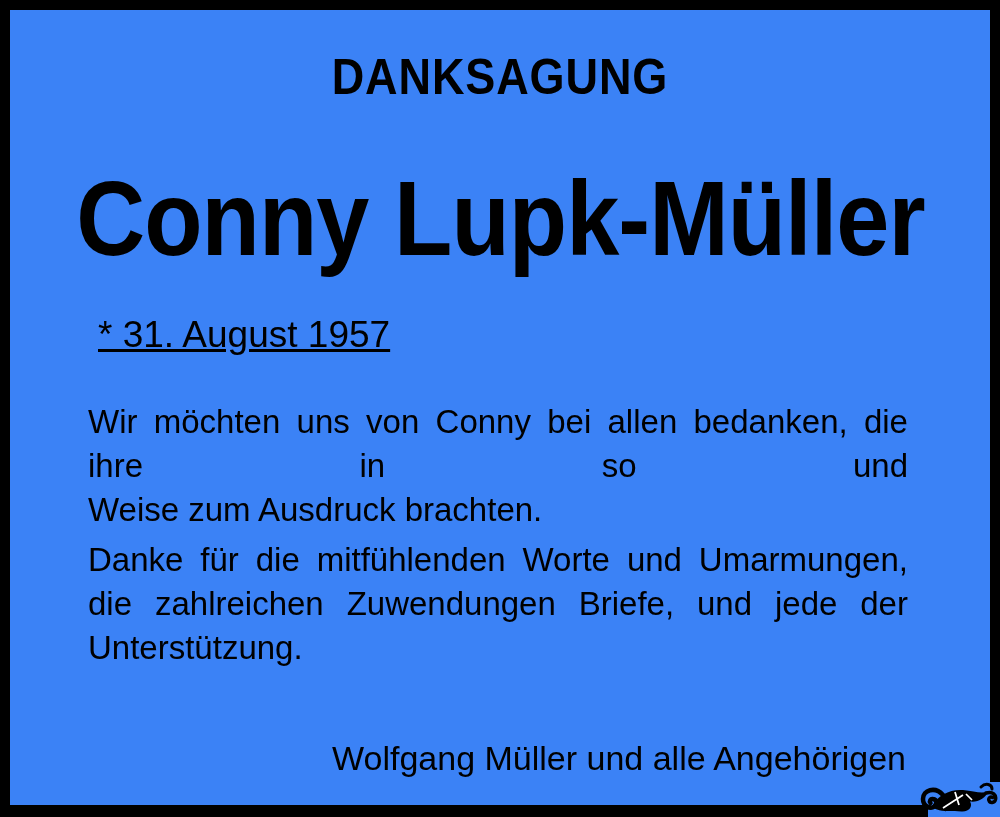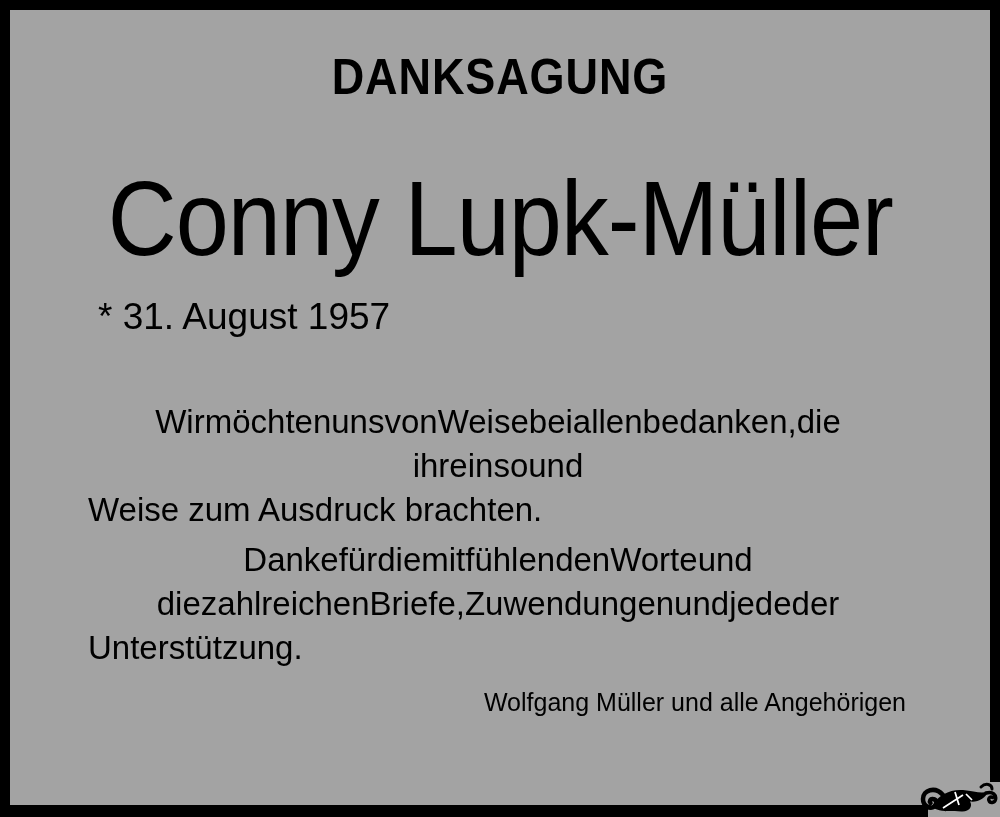--- a/index.html
+++ b/index.html
@@ -1,63 +1,63 @@
 <!DOCTYPE html>
 <html><head>
 <meta charset="utf-8">
 <style>
   html, body { margin: 0; padding: 0; background: #ffffff; }
   .page {
     position: relative;
     width: 1000px;
     height: 817px;
-    background: #a3a3a3;
+    background: #3b82f6;
     color: #000000;
     font-family: "Liberation Sans", sans-serif;
     overflow: hidden;
   }
 
   
   .b-top    { position: absolute; left: 0; top: 0; width: 1000px; height: 10px; background: #000; }
   .b-left   { position: absolute; left: 0; top: 0; width: 10px; height: 817px; background: #000; }
   .b-right  { position: absolute; right: 0; top: 0; width: 10px; height: 782px; background: #000; }
   .b-bottom { position: absolute; left: 0; bottom: 0; width: 928px; height: 12px; background: #000; }
 
   .title {
     position: absolute; top: 52px; left: 0; right: 0;
     text-align: center; font-size: 50px; font-weight: bold; line-height: 50px;
     white-space: nowrap;
   }
   .title .squeeze { display: inline-block; transform: scaleX(0.9); transform-origin: center; letter-spacing: 1px; }
 
   .name {
     position: absolute; top: 159px; left: 0; right: 0;
-    text-align: center; font-size: 106px; font-weight: 400; line-height: 1.12;
+    text-align: center; font-size: 106px; font-weight: 700; line-height: 1.12;
     white-space: nowrap;
   }
   .name .squeeze { display: inline-block; transform: scaleX(0.9); transform-origin: center; letter-spacing: -1px; }
 
   .dates {
-    position: absolute; top: 295px; left: 98px; right: 89px;
+    position: absolute; top: 313px; left: 98px; right: 89px;
     display: flex; 
-    font-size: 37px; line-height: 44px; white-space: nowrap;
+    font-size: 37px; line-height: 44px; white-space: nowrap; text-decoration: underline;
   }
 
   .para {
     position: absolute; left: 88px; width: 820px;
     font-size: 33px;
   }
   .para .line { height: 44px; line-height: 44px; white-space: nowrap; }
-  .para .line.just { display: flex; justify-content: center; }
+  .para .line.just { display: flex; justify-content: space-between; }
   .para-1 { top: 400px; }
   .para-2 { top: 538px; }
 
   .signature {
-    position: absolute; top: 680px; right: 94px;
-    font-size: 25px; line-height: 44px; white-space: nowrap;
+    position: absolute; top: 736px; right: 94px;
+    font-size: 34px; line-height: 44px; white-space: nowrap;
   }
 
   .ornament {
     position: absolute; right: 2px; bottom: 2px;
     width: 78px; height: 34px;
   }
   .ornament svg { display: block; width: 100%; height: 100%; }
 </style>
 </head>
 <body>
@@ -80,21 +80,21 @@
   <div class="dates">
     <span>* 31. August 1957</span>
   </div>
 
   <div class="para para-1">
       <div class="line just">
         <span>Wir</span>
         <span>möchten</span>
         <span>uns</span>
         <span>von</span>
-        <span>Weise</span>
+        <span>Conny</span>
         <span>bei</span>
         <span>allen</span>
         <span>bedanken,</span>
         <span>die</span>
       </div>
       <div class="line just">
         <span>ihre</span>
         <span>in</span>
         <span>so</span>
         <span>und</span>
@@ -103,26 +103,27 @@
     </div>
 
   <div class="para para-2">
       <div class="line just">
         <span>Danke</span>
         <span>für</span>
         <span>die</span>
         <span>mitfühlenden</span>
         <span>Worte</span>
         <span>und</span>
+        <span>Umarmungen,</span>
       </div>
       <div class="line just">
         <span>die</span>
         <span>zahlreichen</span>
+        <span>Zuwendungen</span>
         <span>Briefe,</span>
-        <span>Zuwendungen</span>
         <span>und</span>
         <span>jede</span>
         <span>der</span>
       </div>
       <div class="line">Unterstützung.</div>
     </div>
 
   <div class="signature">Wolfgang Müller und alle Angehörigen</div>
 
   <div class="ornament">

